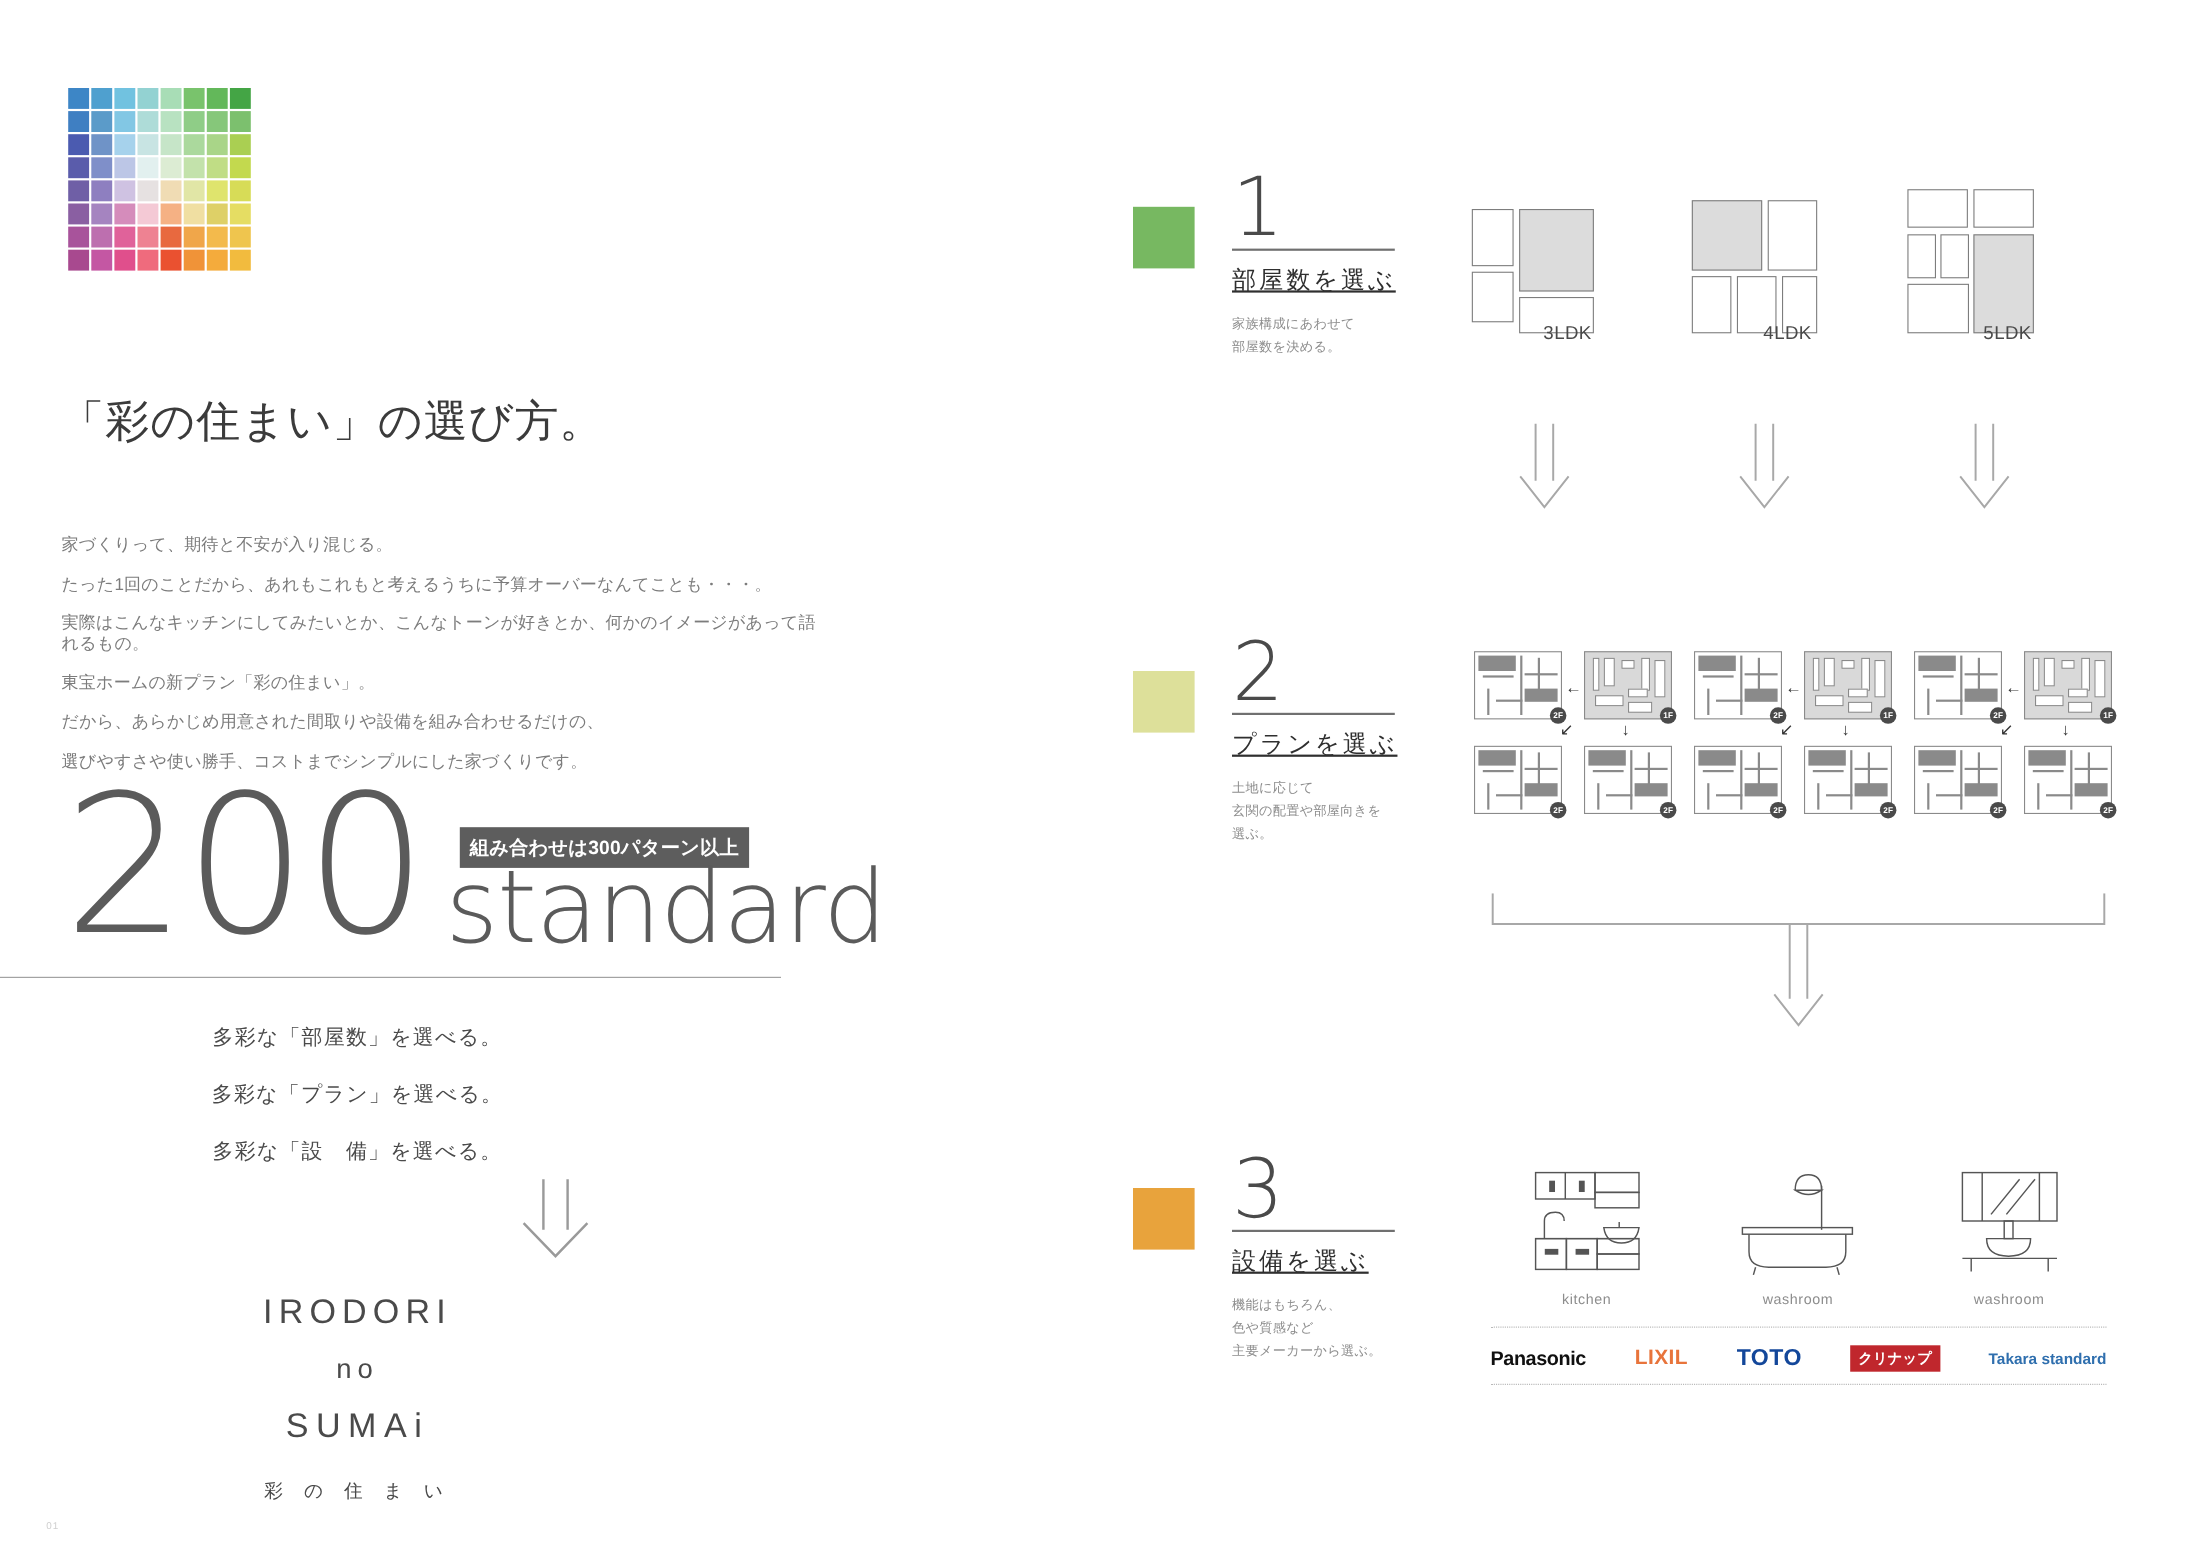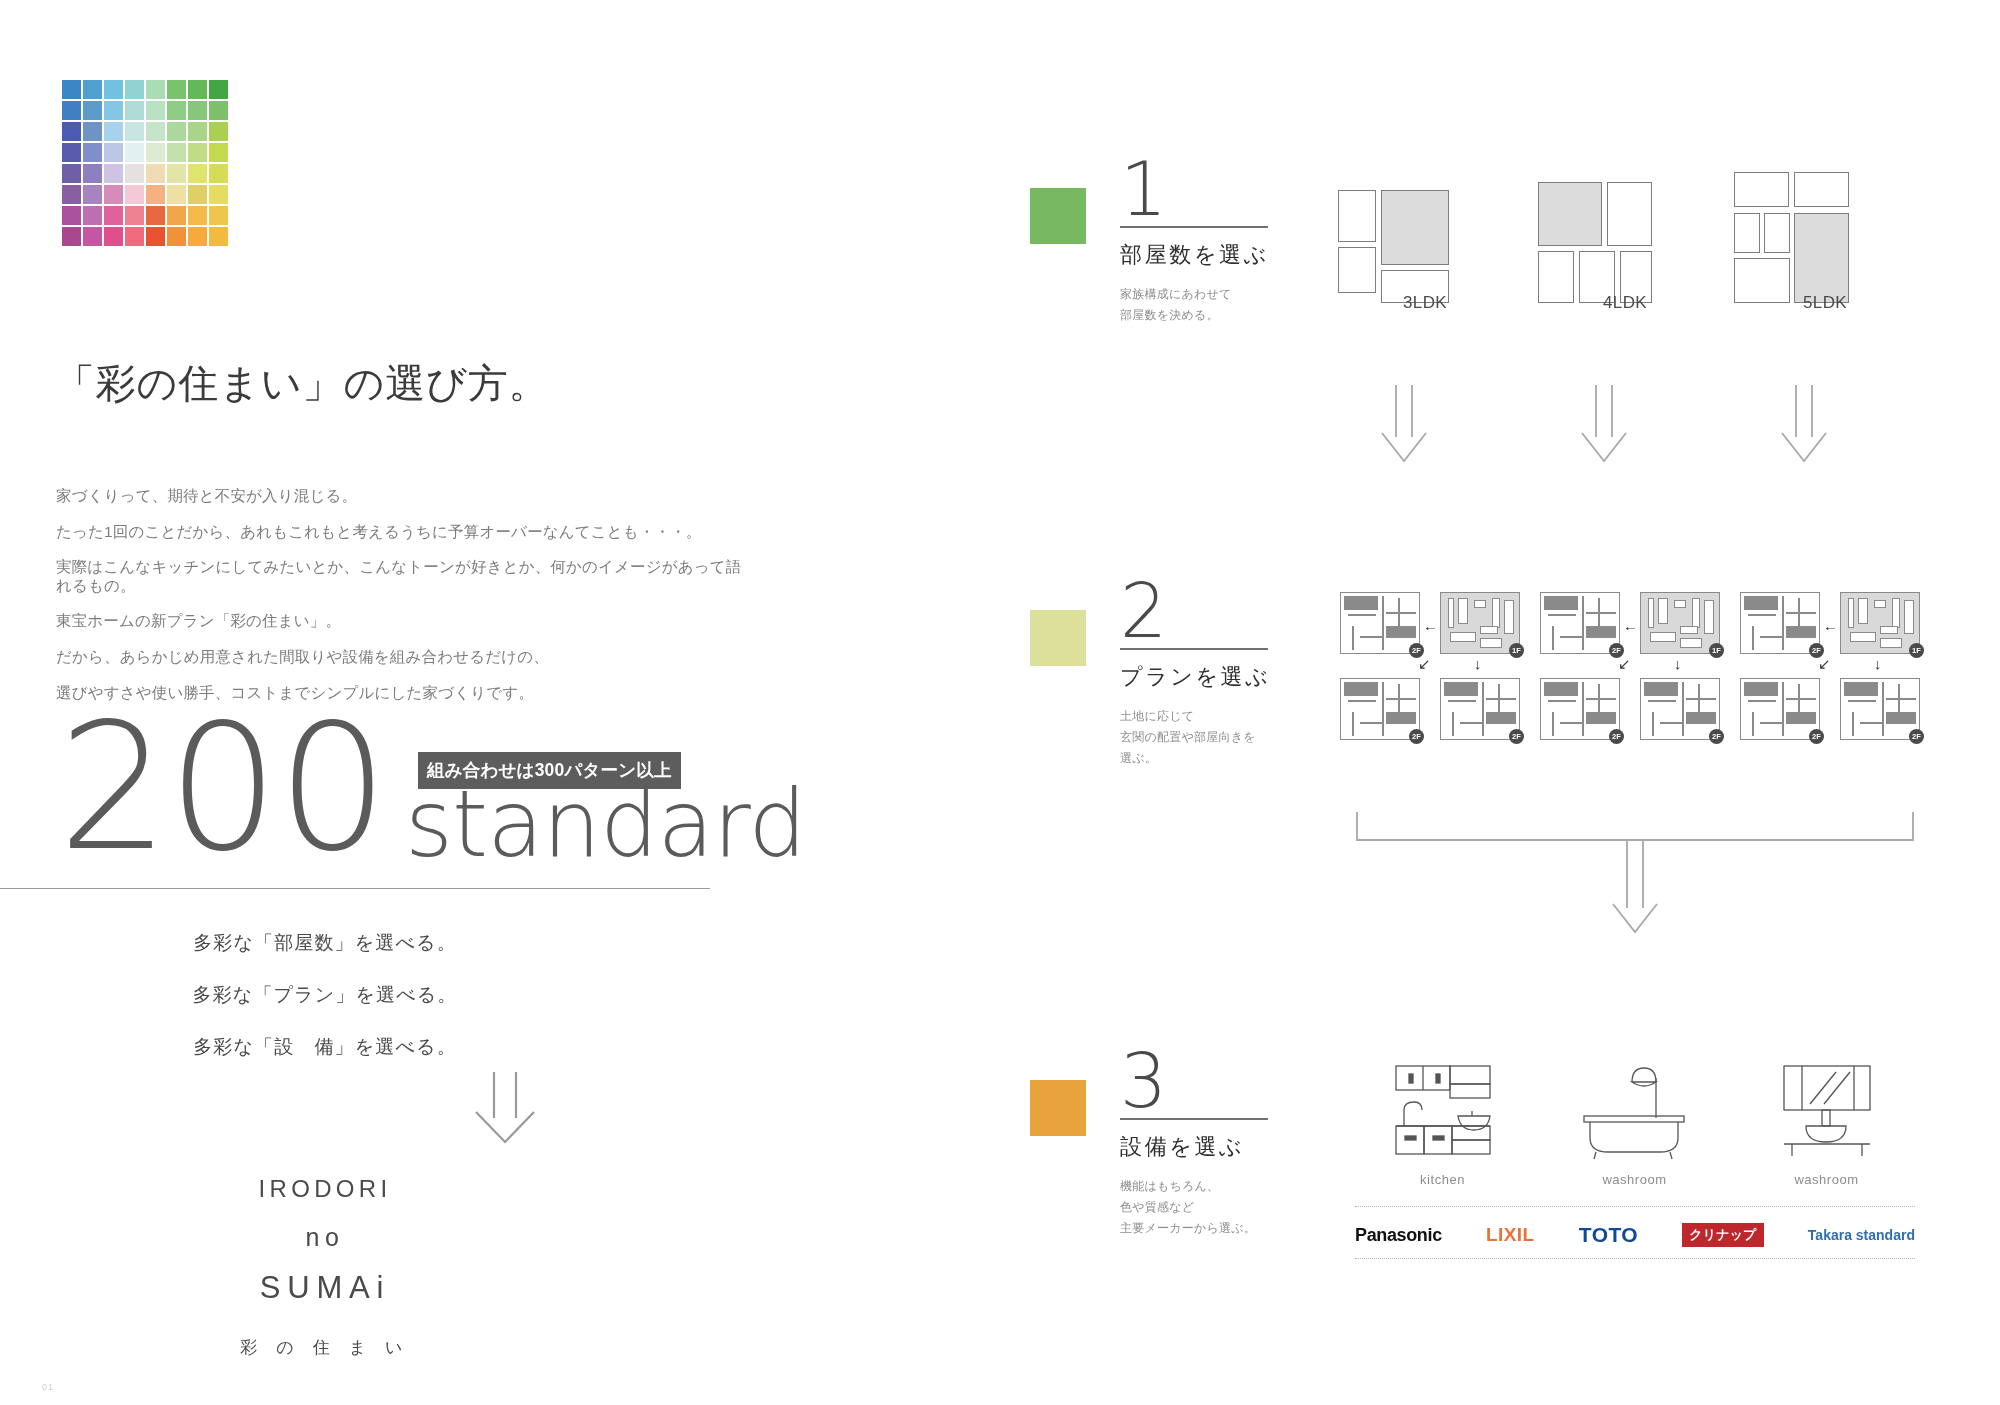--- a/index.html
+++ b/index.html
@@ -29,34 +29,34 @@
   .pattern-word{position:absolute;left:385px;top:57px;font-size:92px;line-height:1;
     color:#5b5b5b;font-weight:300;font-family:"DejaVu Sans",sans-serif;letter-spacing:-.01em;}
   .rule{position:absolute;left:0;top:888px;width:710px;height:1px;background:#9a9a9a;}
 
   .bullets{position:absolute;left:0;top:930px;width:650px;text-align:center;}
   .bullets div{font-size:19px;color:#4a4a4a;letter-spacing:.06em;margin-bottom:26px;}
 
   .arrow-left{position:absolute;left:470px;top:1070px;}
 
   .brandmark{position:absolute;left:0;top:1175px;width:650px;text-align:center;color:#4a4a4a;}
-  .brandmark .bm1{font-size:24px;letter-spacing:.18em;font-weight:300;}
+  .brandmark .bm1{font-size:31px;letter-spacing:.18em;font-weight:300;}
   .brandmark .bm2{font-size:25px;letter-spacing:.22em;font-weight:300;margin-top:20px;}
   .brandmark .bm3{font-size:31px;letter-spacing:.22em;font-weight:300;margin-top:18px;}
   .brandmark .bm4{font-size:17px;letter-spacing:.42em;margin-top:30px;color:#4a4a4a;}
   .corner-mark{position:absolute;left:42px;top:1382px;font-size:9px;color:#cfcfcf;letter-spacing:.1em;}
 
   
   .step{position:absolute;}
   .step-chip{position:absolute;width:56px;height:56px;}
   .step-body{position:absolute;left:90px;top:-34px;width:160px;}
   .step-num{font-size:74px;line-height:.95;color:#4a4a4a;font-weight:300;
     font-family:"DejaVu Sans",sans-serif;letter-spacing:-.02em;}
   .step-divider{width:148px;height:1.5px;background:#707070;margin:2px 0 12px 0;}
-  .step-title{font-size:22px;color:#2f2f2f;letter-spacing:.12em;margin-bottom:14px;}
+  .step-title{font-size:22px;color:#2f2f2f;letter-spacing:.12em;margin-bottom:14px;text-decoration:underline;}
   .step-desc{font-size:12px;color:#8d8d8d;line-height:1.75;letter-spacing:.02em;}
 
   
   .ldk-row{position:absolute;left:1330px;top:168px;width:620px;height:150px;}
   .ldk-col{position:absolute;width:190px;}
   .ldk-box{position:absolute;border:1.4px solid #7d7d7d;background:#fff;box-sizing:border-box;}
   .ldk-box.fill{background:#dcdcdc;}
   .ldk-label{position:absolute;top:125px;width:190px;text-align:center;font-size:17px;color:#4a4a4a;letter-spacing:.02em;}
 
   .dn-arrow{position:absolute;}

